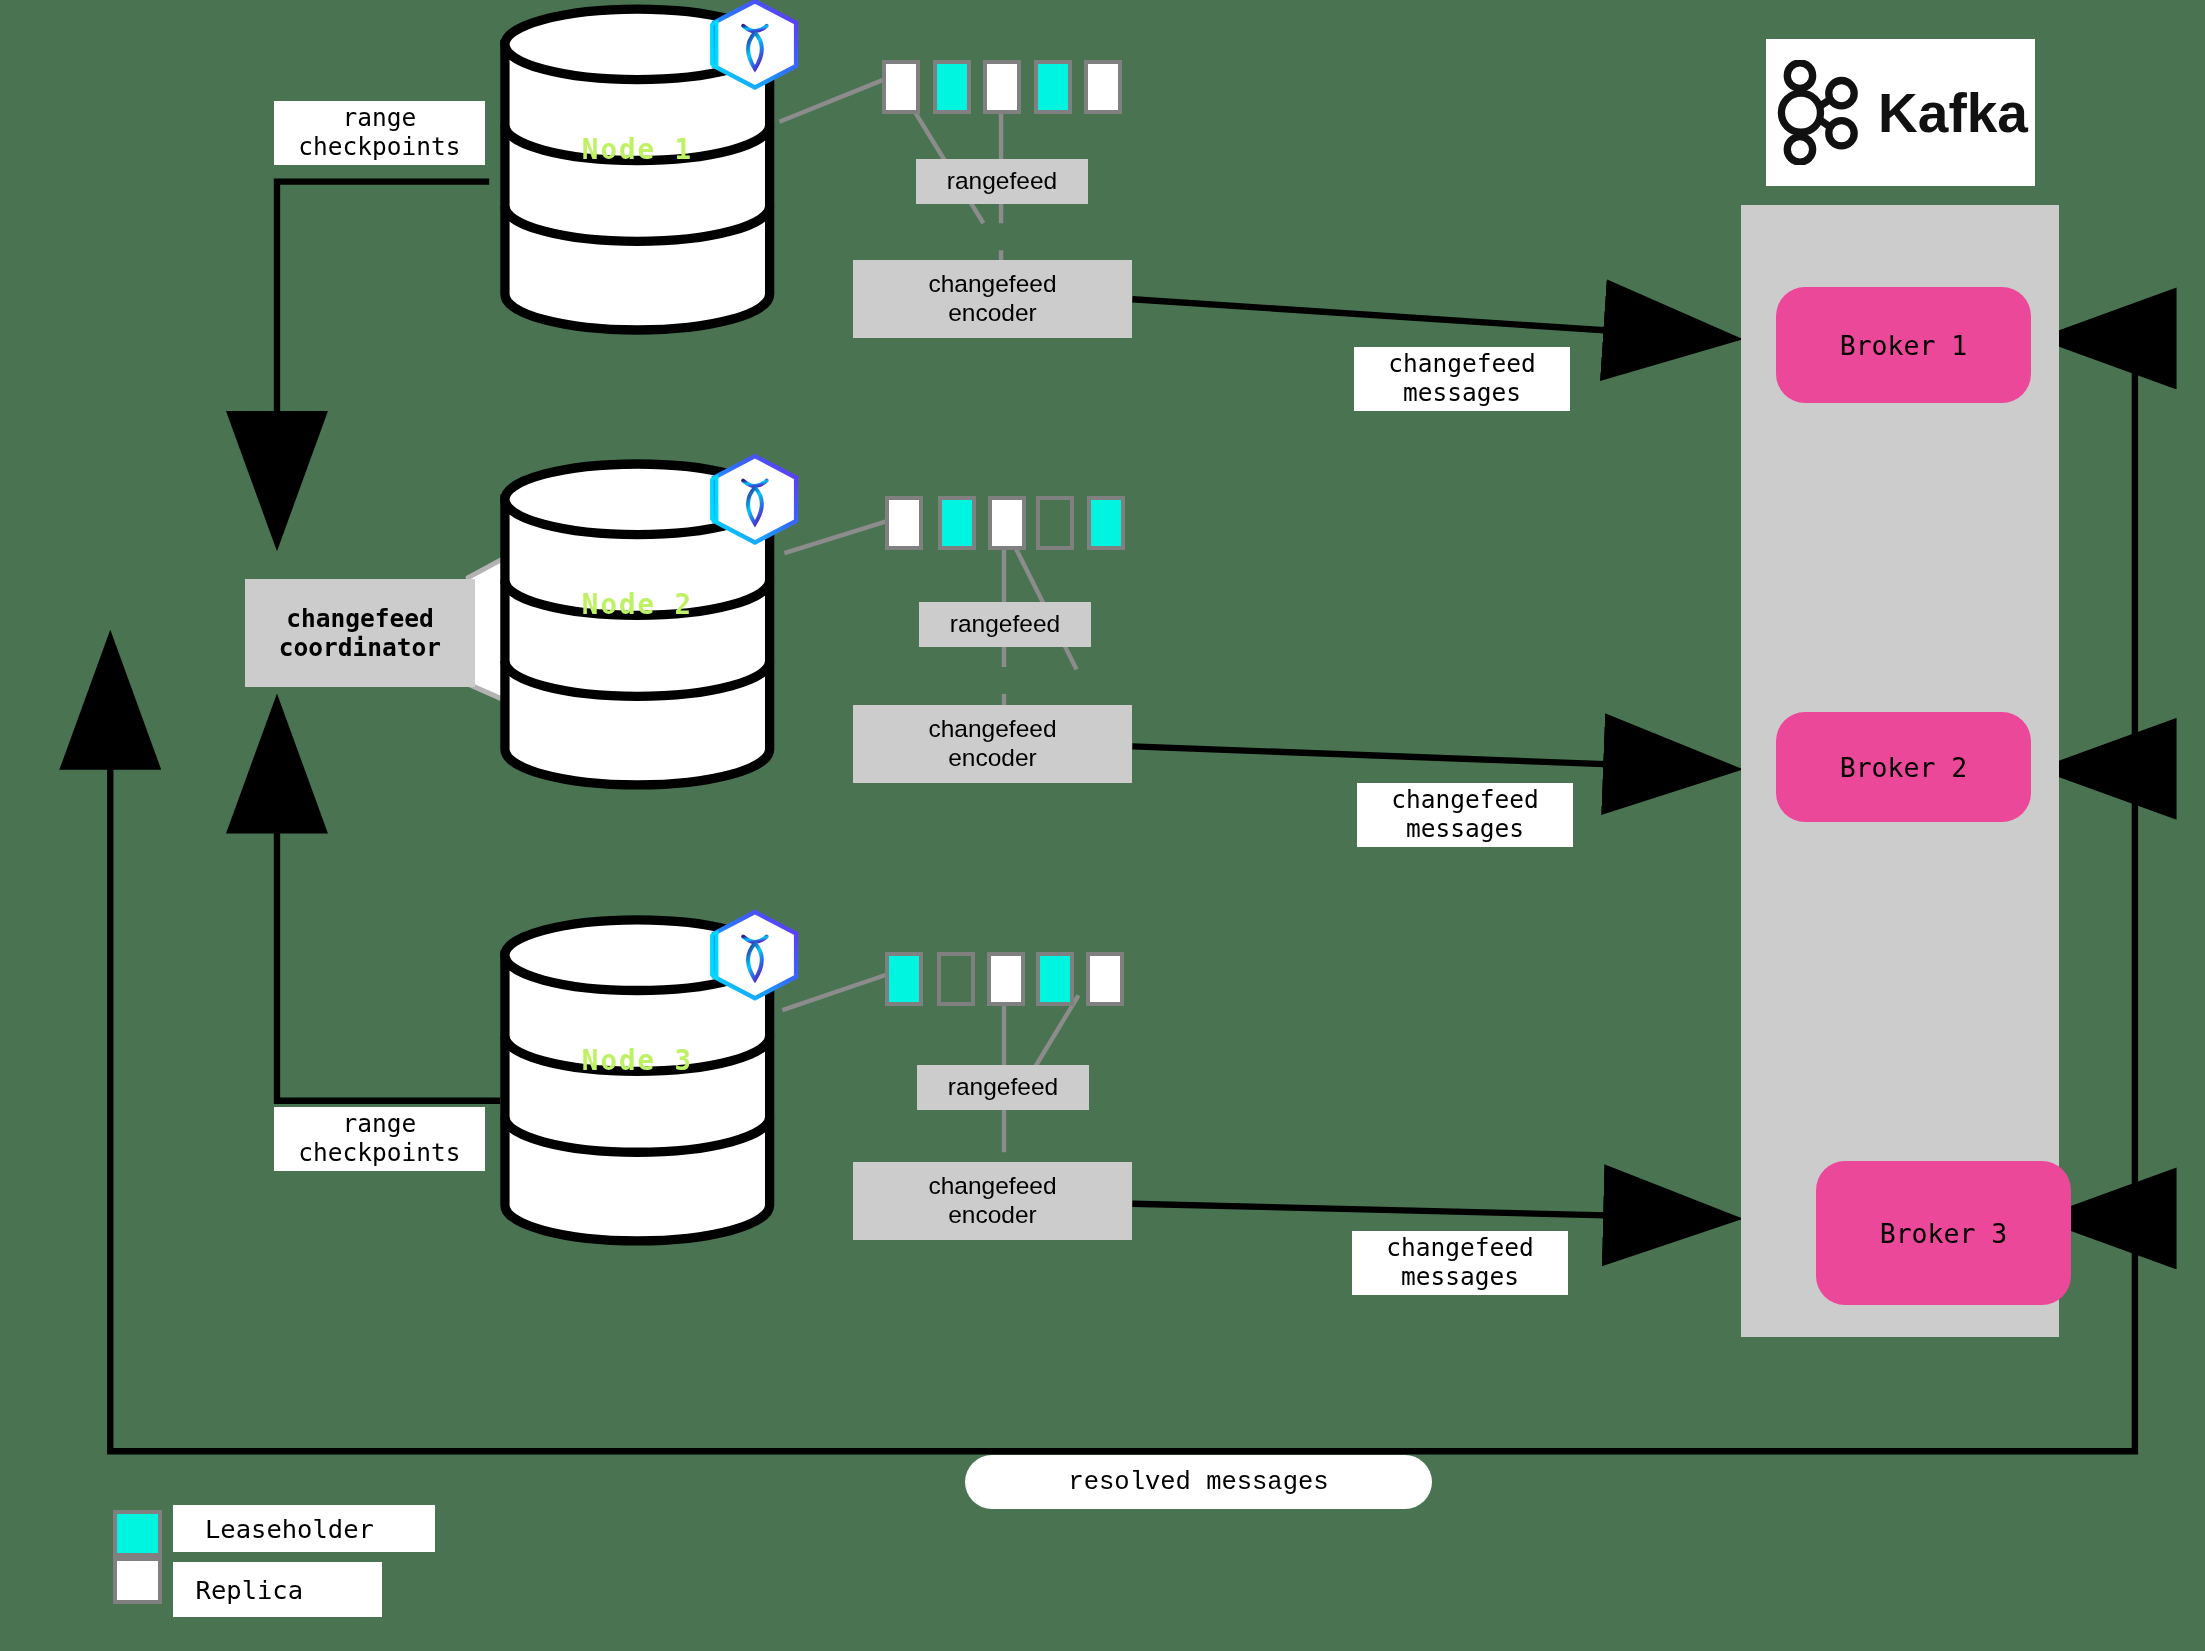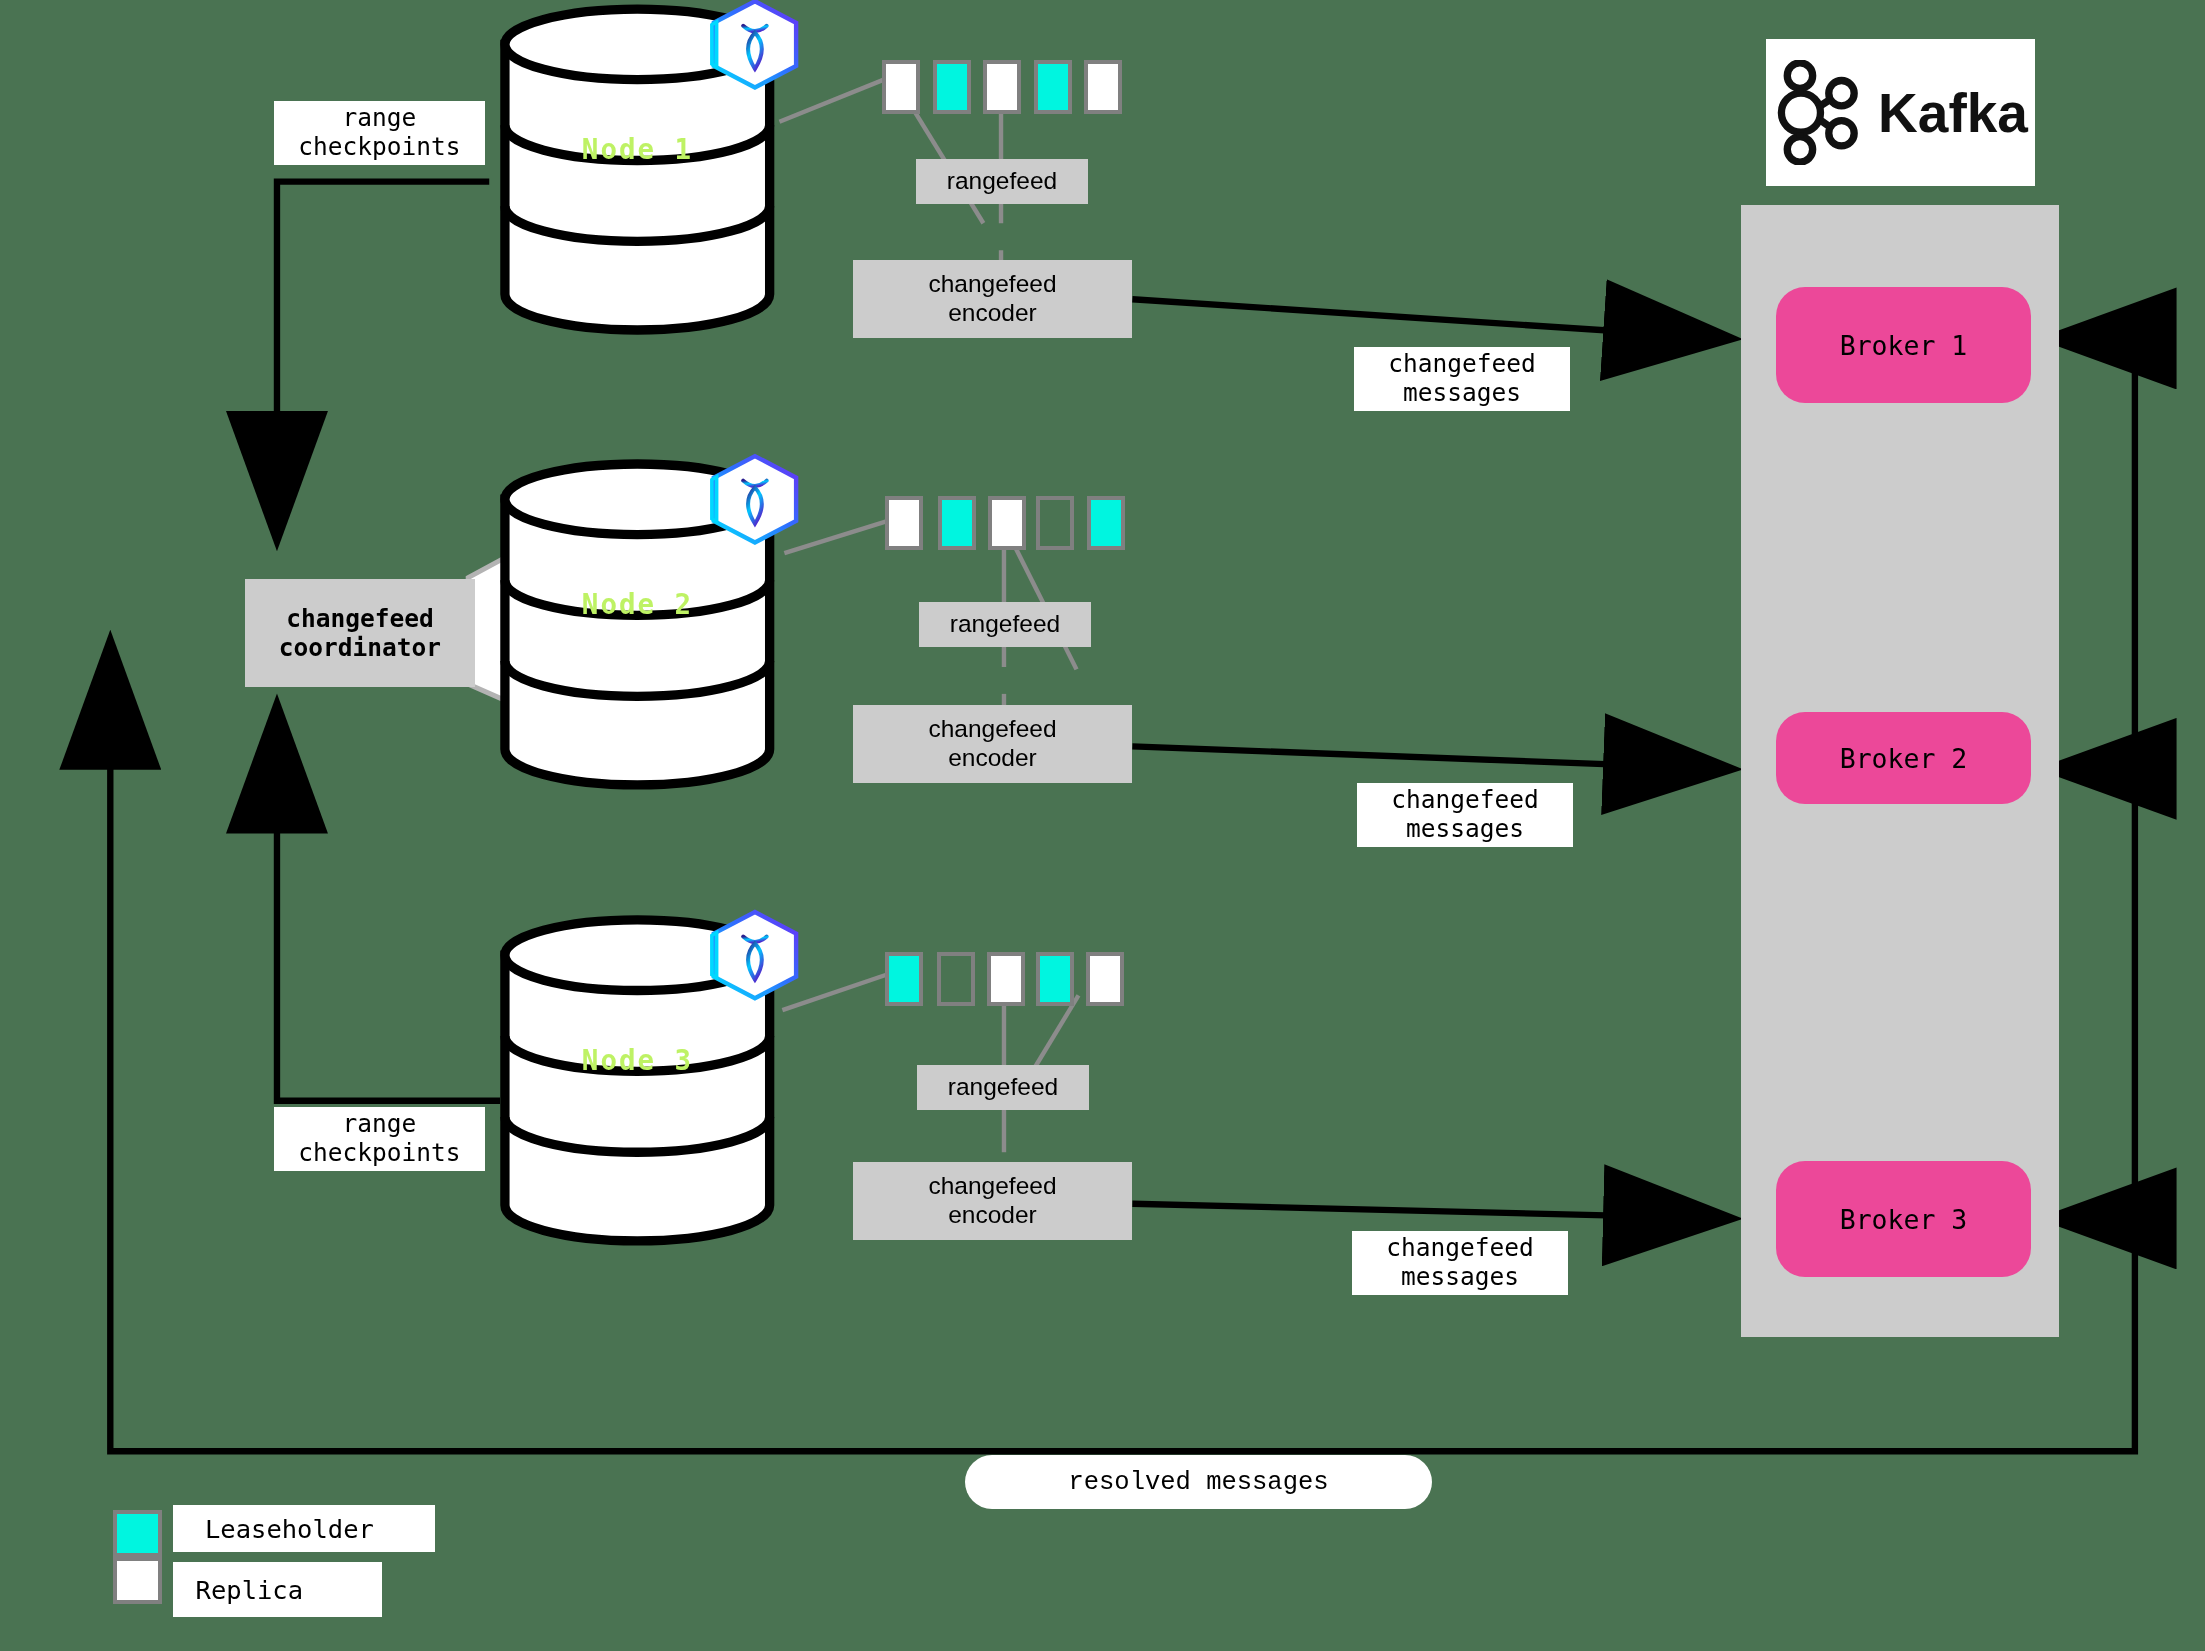--- a/index.html
+++ b/index.html
@@ -154,24 +154,24 @@
         <line x1="95" y1="95" x2="118" y2="80"></line>
         <line x1="95" y1="122" x2="118" y2="138"></line>
       </g>
     </svg>
     <span class="kafkaword">Kafka</span>
   </div>
 
   <div class="brokerbox" style="left:1776px;top:287px;width:255px;height:116px;">
     <span>Broker 1</span>
   </div>
-  <div class="brokerbox" style="left:1776px;top:712px;width:255px;height:92px;">
+  <div class="brokerbox" style="left:1776px;top:712px;width:255px;height:110px;">
     <span>Broker 2</span>
   </div>
-  <div class="brokerbox" style="left:1776px;top:1161px;width:255px;height:116px;">
+  <div class="brokerbox" style="left:1816px;top:1161px;width:255px;height:144px;">
     <span>Broker 3</span>
   </div>
 
   <div class="nodelabel" style="left:505px;top:133px;width:265px;">Node 1</div>
   <div class="nodelabel" style="left:505px;top:588px;width:265px;">Node 2</div>
   <div class="nodelabel" style="left:505px;top:1044px;width:265px;">Node 3</div>
 
   <div>
     <div class="sq" id="n1r0" style="left: 882px; top: 60px; width: 38px; height: 54px; background: rgb(255, 255, 255); border-color: rgb(128, 128, 128);"></div>
     <div class="sq" id="n1r1" style="left: 933px; top: 60px; width: 38px; height: 54px; background: rgb(0, 245, 224); border-color: rgb(128, 128, 128);"></div>

